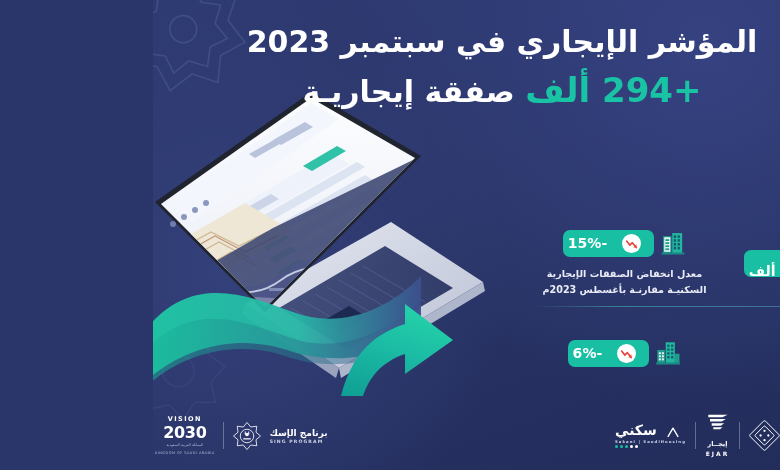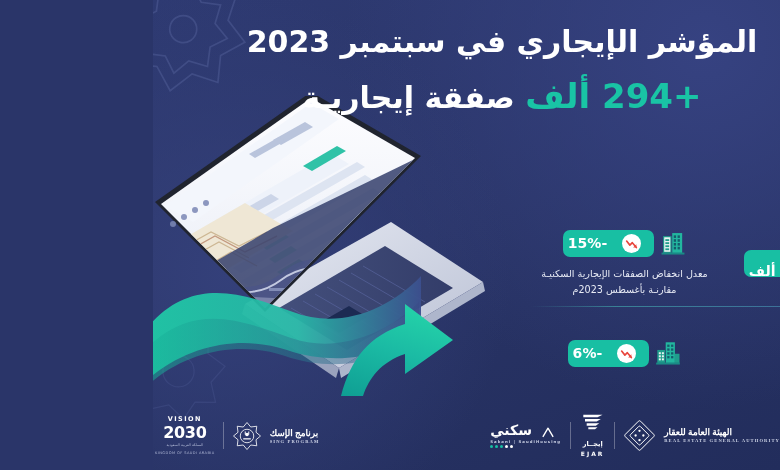--- a/index.html
+++ b/index.html
@@ -35,21 +35,21 @@
   .header{
     position:absolute; right:18px; top:24px; width:520px;
     text-align:center; direction:rtl;
   }
   .title{
     font-size:30px; font-weight:700; color:#ffffff; line-height:1.22;
     letter-spacing:-.2px; white-space:nowrap;
   }
   .title .bold{ font-weight:700; }
   .headline{
-    margin-top:15px; font-size:30px; font-weight:700; line-height:1.2;
+    margin-top:9px; font-size:30px; font-weight:700; line-height:1.2;
     color:#ffffff; white-space:nowrap;
   }
   .headline .big{ color:#19c4a5; font-size:34px; }
   .subtitle{
     margin-top:13px; font-size:12.5px; color:#e7eaf4; line-height:1.75;
     font-weight:400; padding:0 30px;
   }
 
   
   .stats{
@@ -74,36 +74,36 @@
     width:19px; height:19px; border-radius:50%; background:#ffffff;
     display:flex; align-items:center; justify-content:center; flex:0 0 auto;
   }
   .bld{ width:26px; height:28px; flex:0 0 auto; }
 
   .stat-caption{
     margin-top:9px; color:#ffffff; font-size:13.5px; font-weight:700;
     text-align:center; line-height:1.35;
   }
   .stat-caption.small{
-    font-size:9.6px; font-weight:400; color:#e9ecf6; line-height:1.6;
+    font-size:9.6px; font-weight:700; color:#e9ecf6; line-height:1.6;
     max-width:175px; letter-spacing:.05px;
   }
   .divider{
     position:absolute; left:378px; top:306px; width:386px; height:1px;
     background:linear-gradient(90deg,rgba(25,196,165,0) 0%,rgba(70,190,185,.55) 22%,rgba(80,170,200,.5) 70%,rgba(25,196,165,0) 100%);
   }
 
   
   .footer{ position:absolute; left:0; right:0; bottom:0; height:58px; }
   .logos-left{ position:absolute; left:2px; bottom:14px; display:flex; align-items:center; gap:8px; }
   .logos-right{ position:absolute; right:0px; bottom:13px; display:flex; align-items:center; gap:9px; }
   .logo-sep{ width:1px; height:27px; background:rgba(255,255,255,.3); }
   .logo-ar{ color:#fff; font-size:9px; font-weight:700; letter-spacing:.2px; white-space:nowrap; }
   .logo-en{ color:#cfd5e8; font-size:4.6px; font-weight:700; letter-spacing:1.1px; white-space:nowrap; }
-  .logo-txt{ display:flex; flex-direction:column; align-items:flex-end; gap:1px;font-family:Liberation Serif, serif; }
+  .logo-txt{ display:flex; flex-direction:column; align-items:flex-end; gap:1px; }
   .v2030-ar{ color:#fff; font-size:6.5px; letter-spacing:1.4px; font-weight:700; }
   .v2030-num{ color:#fff; font-size:16px; font-weight:700; letter-spacing:-.3px; line-height:1; }
   .v2030-sub{ color:#aeb6d4; font-size:3.6px; letter-spacing:.4px; line-height:1.5; text-align:center; }
 </style>
 </head>
 <body>
 
 <div id="stage">
 
   <svg class="corner-pattern" viewBox="0 0 100 100">
@@ -427,24 +427,20 @@
       <div class="logo-sep"></div>
       <div style="display:flex;flex-direction:column;align-items:center;gap:2px;justify-content:center;">
         <span class="v2030-ar">VISION</span>
         <span class="v2030-num">2030</span>
         <span class="v2030-sub">المملكة العربية السعودية</span>
         <span class="v2030-sub">KINGDOM OF SAUDI ARABIA</span>
       </div>
     </div>
 
     <div class="logos-right">
-      <div class="logo-txt">
-        <span class="logo-ar">الهيئة العامة للعقار</span>
-        <span class="logo-en">REAL ESTATE GENERAL AUTHORITY</span>
-      </div>
       <svg width="31" height="31" viewBox="0 0 40 40">
         <g stroke="#ffffff" stroke-width="1.2" fill="none">
           <rect x="6" y="6" width="28" height="28" transform="rotate(45 20 20)" rx="2"></rect>
           <rect x="11" y="11" width="18" height="18" transform="rotate(45 20 20)" rx="1.5"></rect>
         </g>
         <g fill="#ffffff">
             <circle cx="20" cy="14" r="1.5"></circle>
             <circle cx="15" cy="20" r="1.5"></circle>
             <circle cx="25" cy="20" r="1.5"></circle>
             <circle cx="20" cy="26" r="1.5"></circle>

